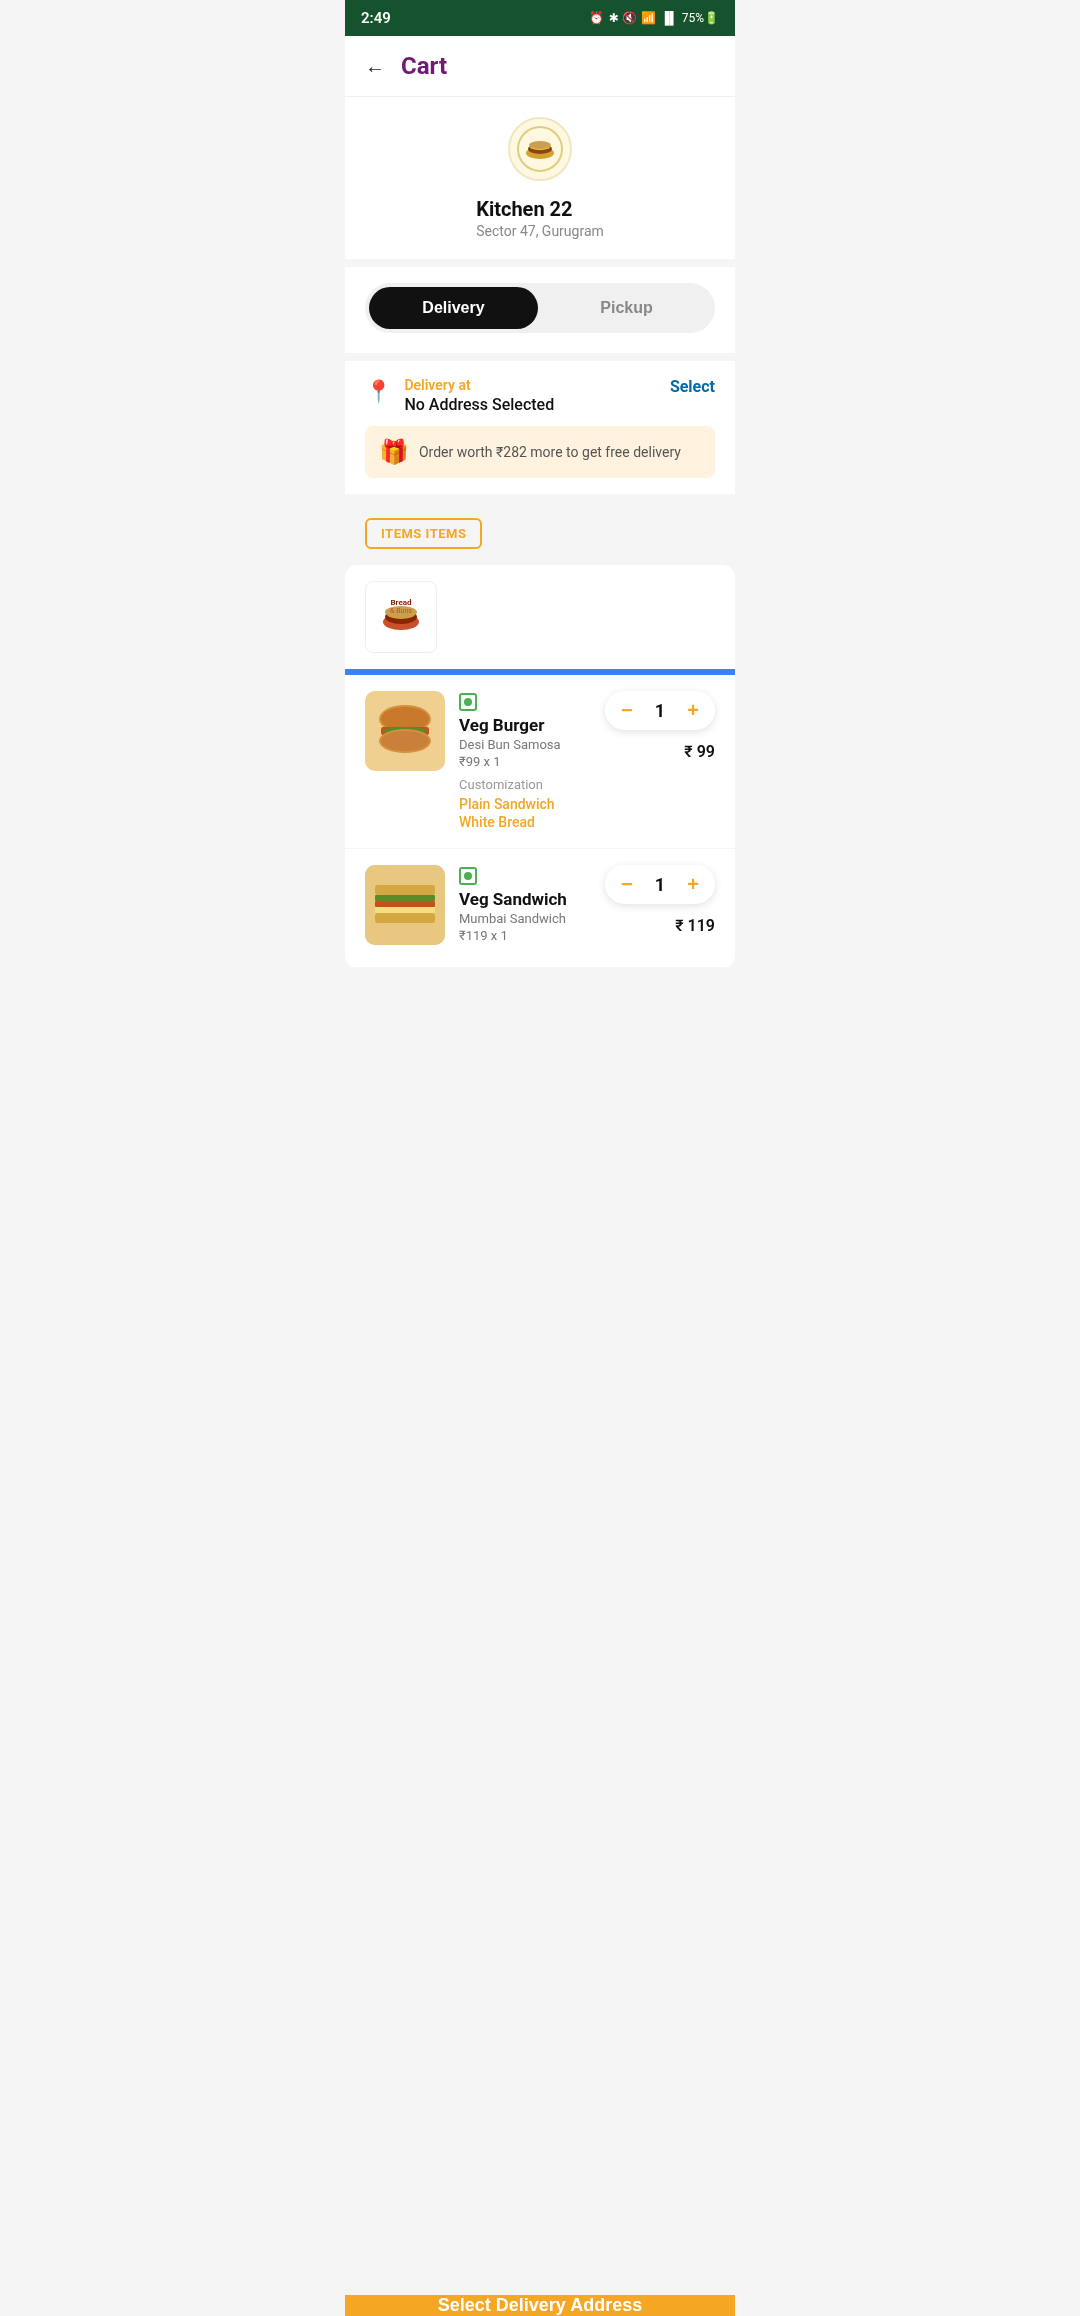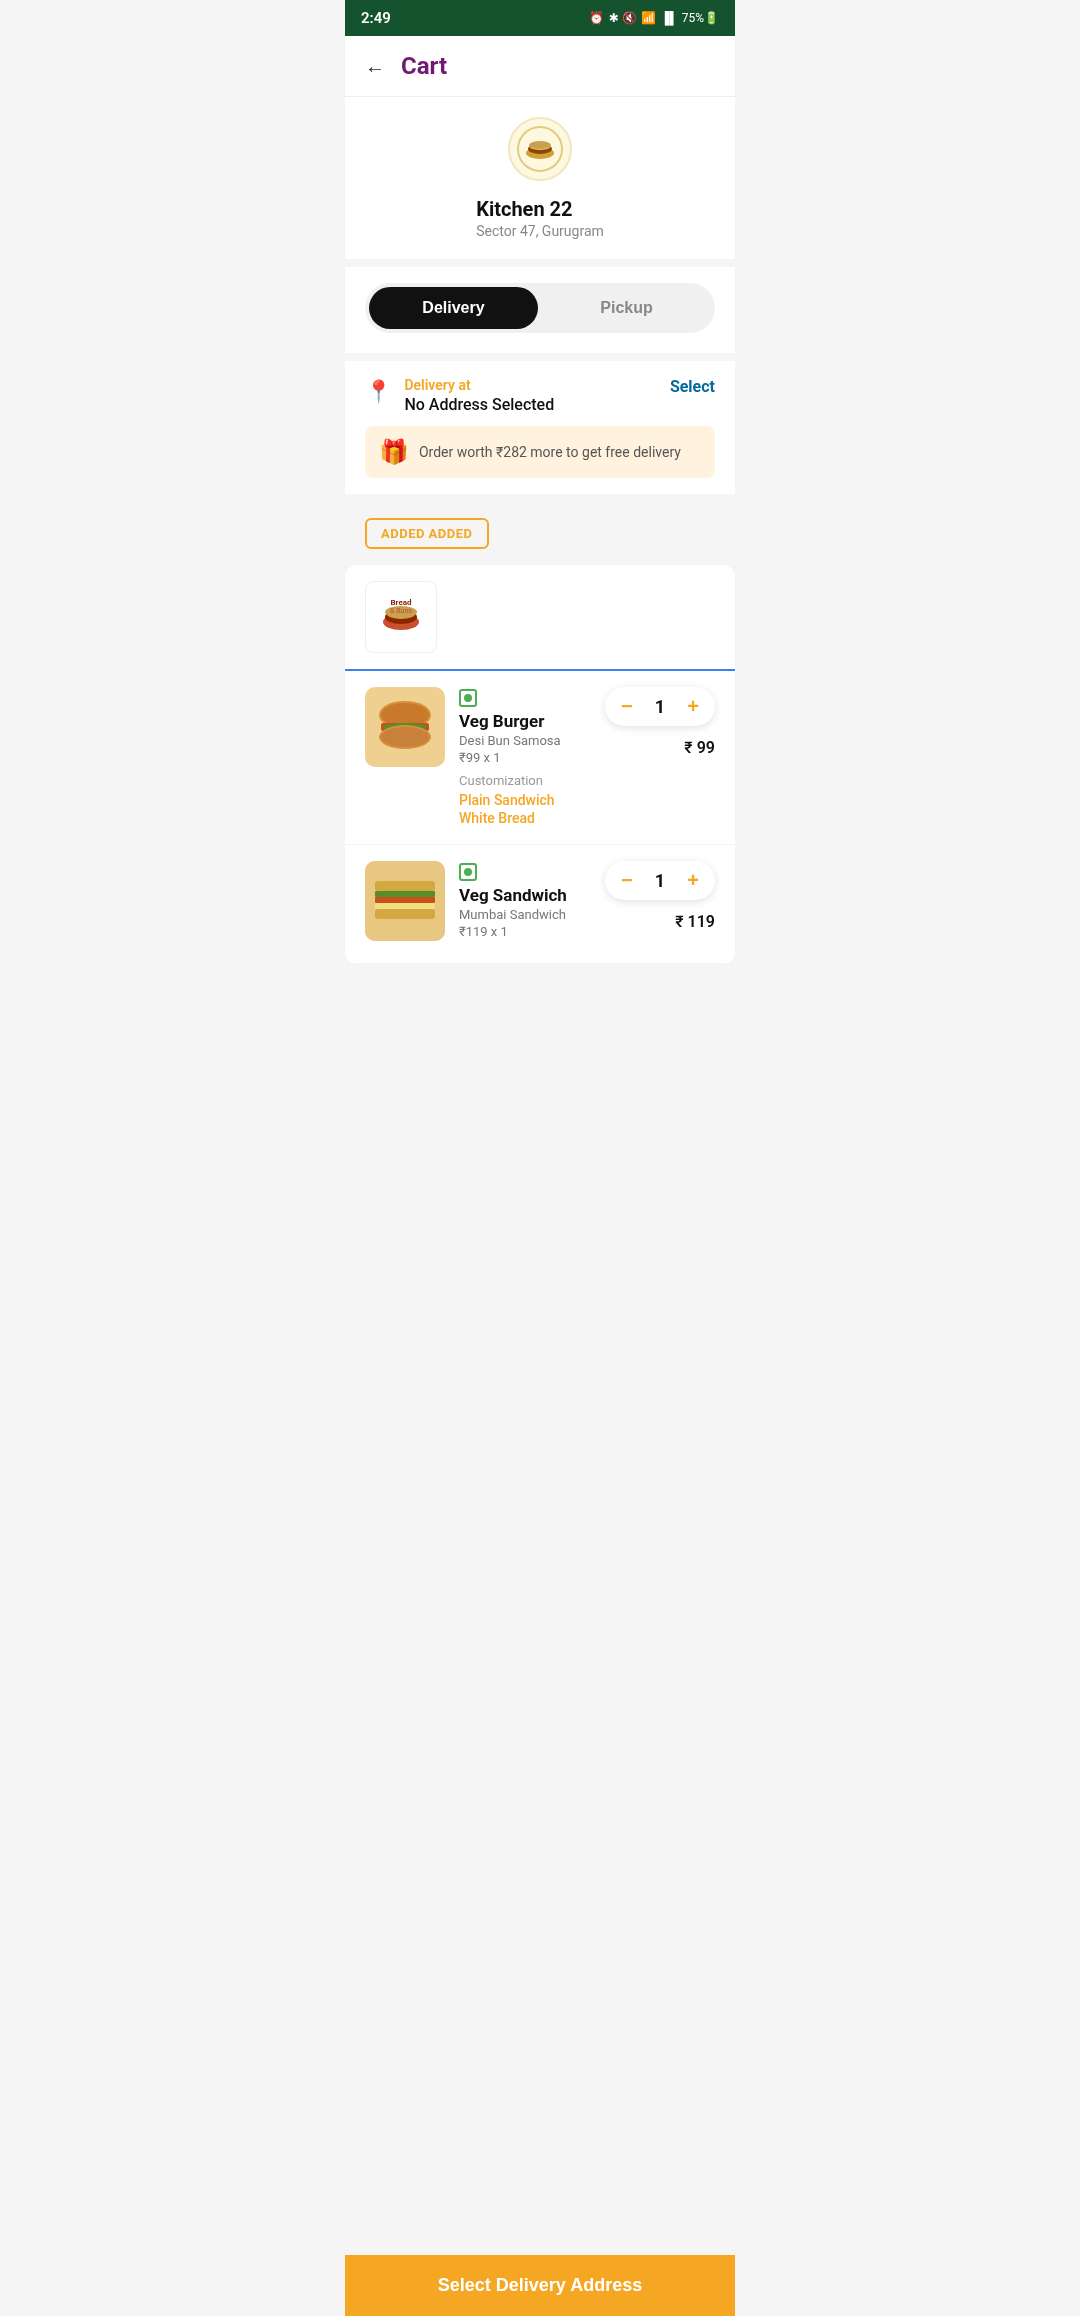--- a/index.html
+++ b/index.html
@@ -195,21 +195,21 @@
     
     .cart-card {
       background: white;
       margin: 0 0 12px;
       border-radius: 12px;
       padding: 0;
       overflow: hidden;
     }
     .cart-card-logo {
       padding: 16px 20px;
-      border-bottom: 2px solid #3b82f6;
+      border-bottom: 6px solid #3b82f6;
     }
     .card-logo-img {
       width: 72px;
       height: 72px;
       border-radius: 8px;
       background: white;
       border: 1px solid #eee;
       display: flex;
       align-items: center;
       justify-content: center;
@@ -309,21 +309,20 @@
     }
 
     
     .bottom-cta {
       position: fixed;
       bottom: 0;
       left: 50%;
       transform: translateX(-50%);
       width: 390px;
       background: #F5A623;
-      padding: 20px;
       z-index: 100;
     }
     .cta-btn {
       width: 100%;
       background: #F5A623;
       border: none;
       color: white;
       font-size: 18px;
       font-weight: 700;
       padding: 0;
@@ -404,21 +403,21 @@
     </div>
     <span class="select-btn">Select</span>
   </div>
   <div class="free-delivery-banner">
     <span class="gift-icon">🎁</span>
     <span>Order worth ₹282 more to get free delivery</span>
   </div>
 </div>
 
 <div class="items-section">
-  <div class="items-label">ADDED ADDED</div>
+  <div class="items-label">ITEMS ITEMS</div>
 
   
   <div class="cart-card">
 
     <div class="cart-card-logo">
       <div class="card-logo-img">
         <svg width="60" height="60" viewBox="0 0 60 60">
           <rect width="60" height="60" rx="8" fill="white"></rect>
           <ellipse cx="30" cy="35" rx="18" ry="8" fill="#c8502a"></ellipse>
           <ellipse cx="30" cy="30" rx="16" ry="7" fill="#8B2500"></ellipse>

